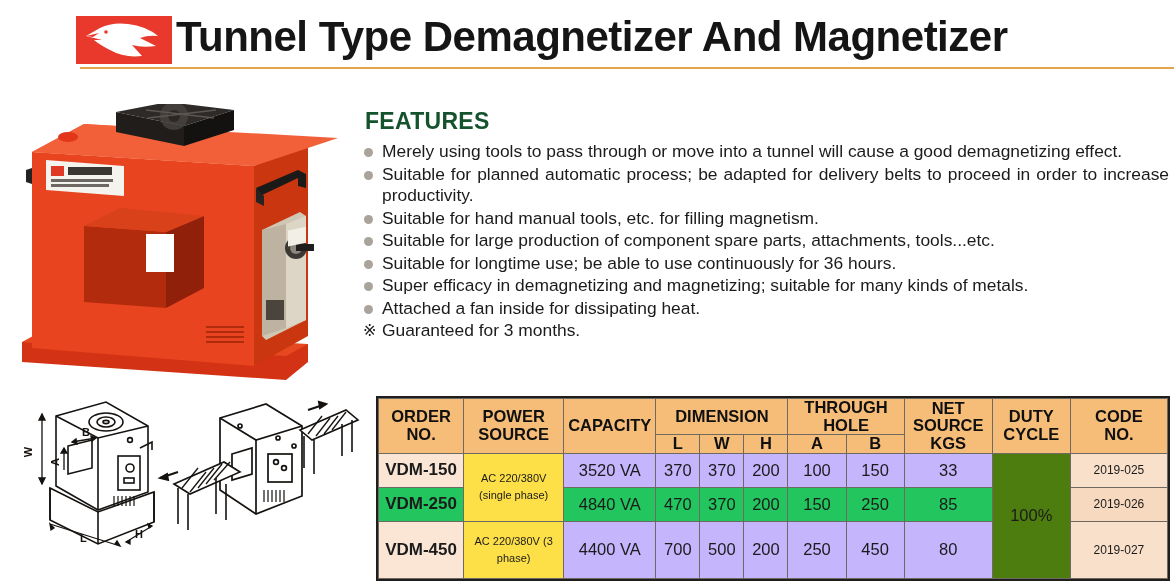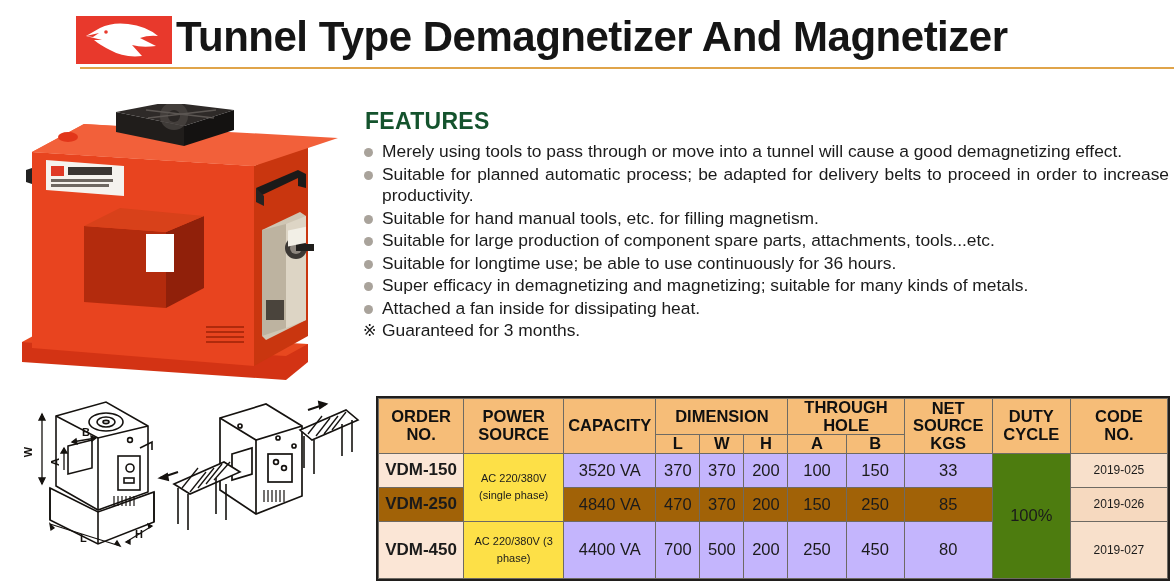--- a/index.html
+++ b/index.html
@@ -74,21 +74,21 @@
   table.spec{outline:2px solid #201e1c;outline-offset:0;}
   table.spec th{
     background:#f6bd78;color:#101010;font-weight:bold;
     font-size:16.5px;line-height:17.5px;
   }
   th.hsmall{font-size:16px;}
   td{font-size:16.5px;color:#1b1b1b;background:#c4b5fd;}
   td.order{
     background:#fbe6d6;font-weight:bold;font-size:17px;
   }
-  td.tintrow{background:#a16207;}
+  td.tintrow{background:#22c55e;}
   td.code{background:#f8e0cb;font-size:12px;text-align:center;margin-top:28px;}
   td.code.tintrow{background:#f6d9bf;}
   td.duty{background:#4d7c0f;font-size:16.5px;}
   td.psource{background:#fde047;font-size:11px;line-height:17px;}
 </style>
 </head>
 <body>
 
 <div id="header">
 

